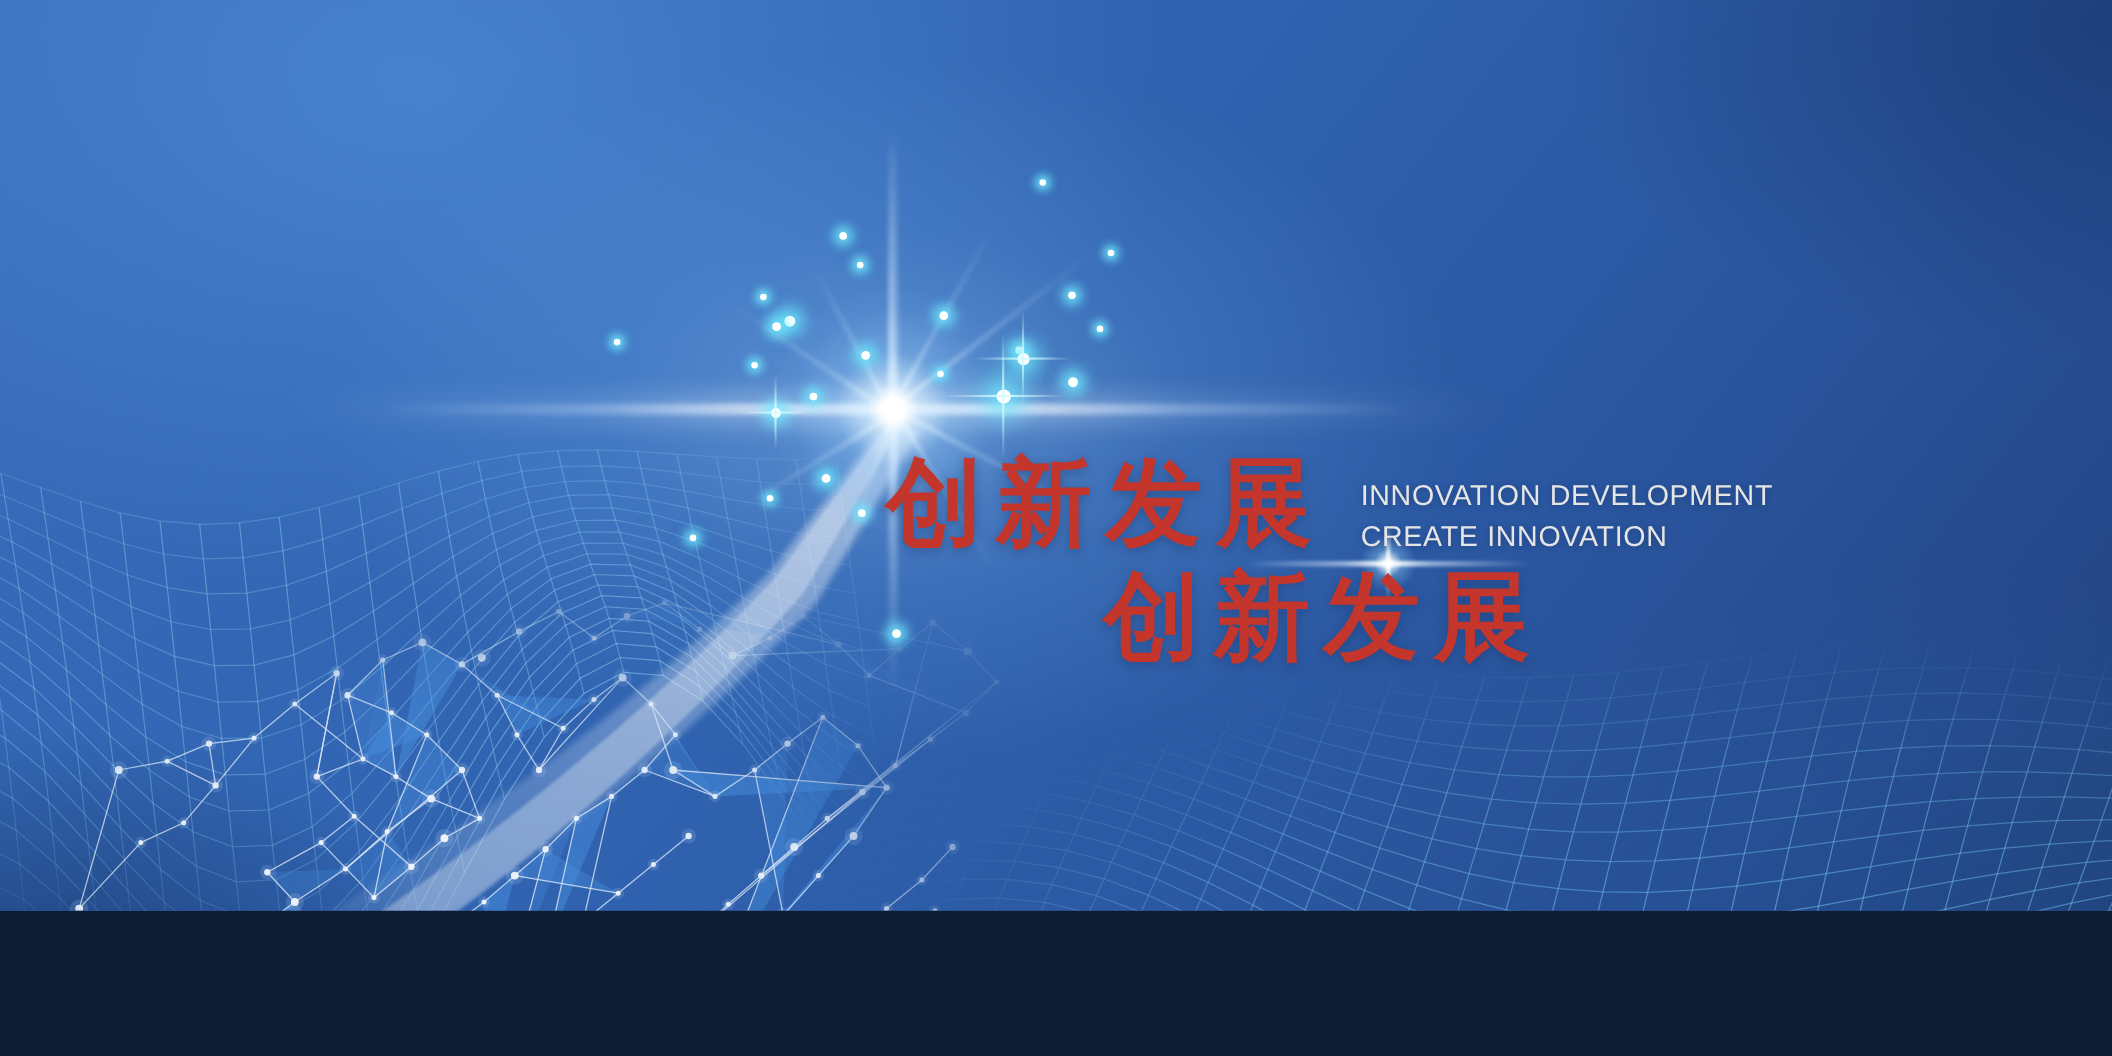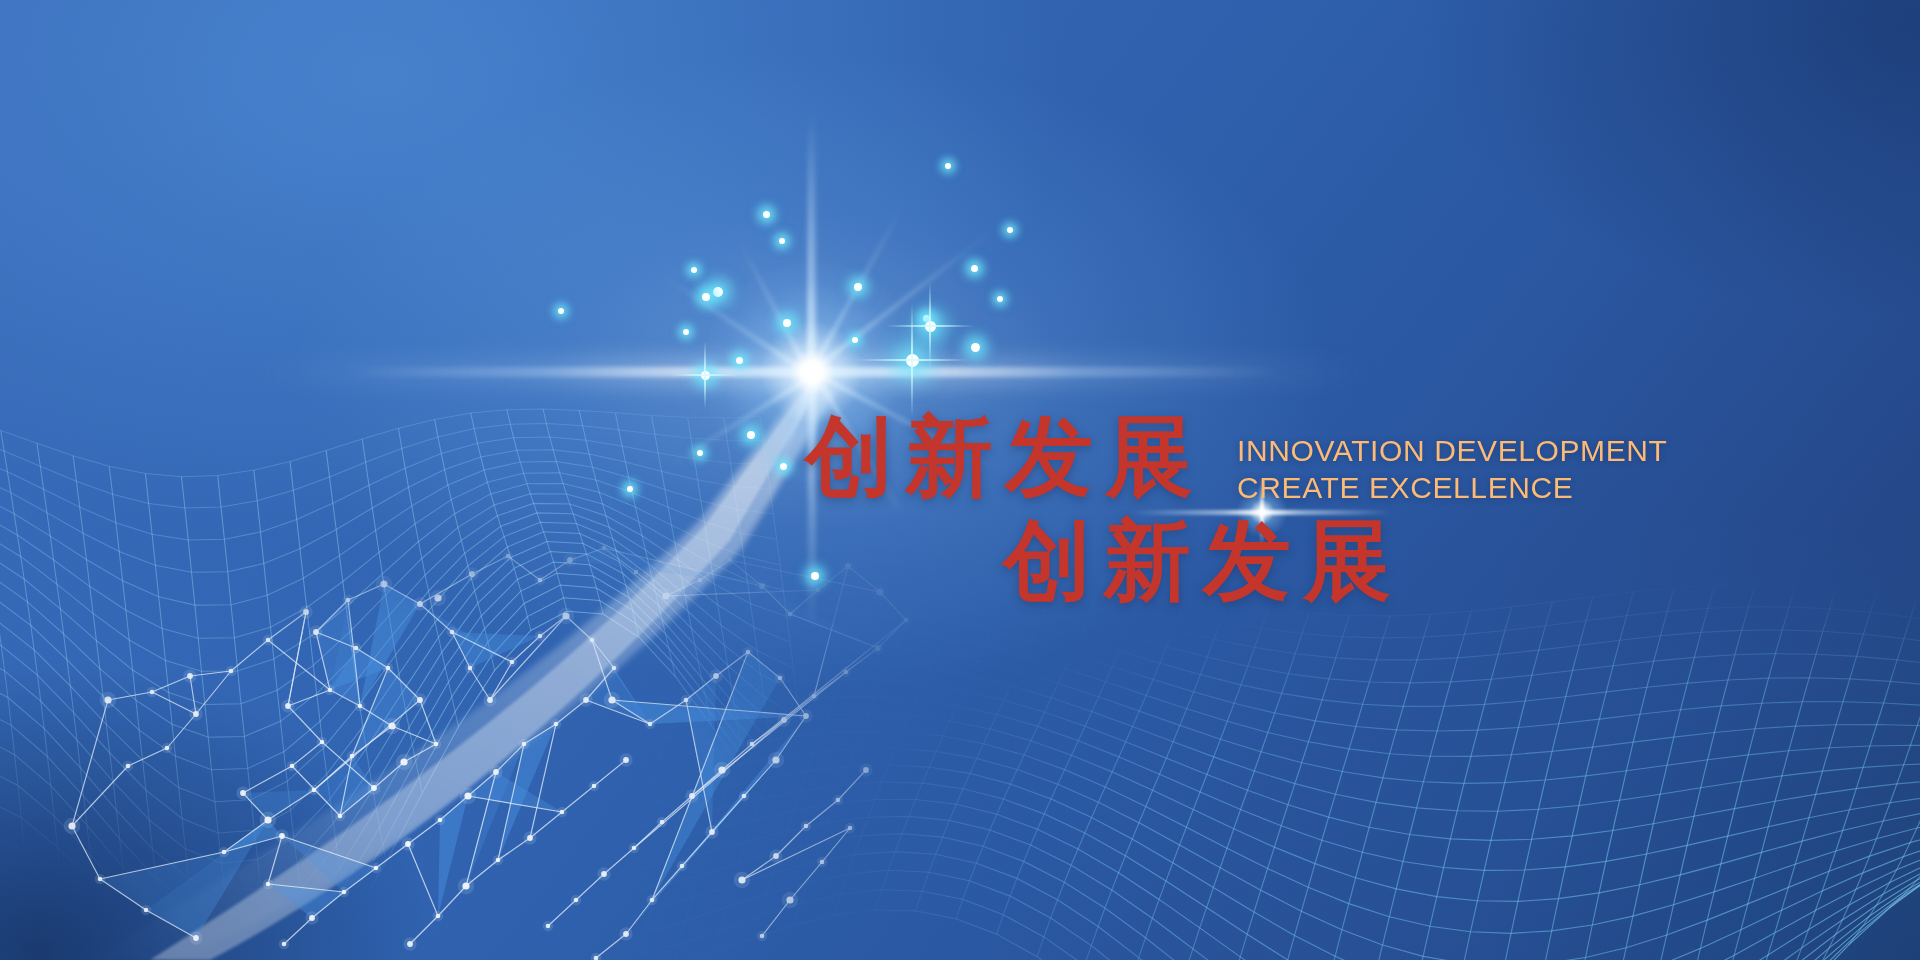--- a/index.html
+++ b/index.html
@@ -4,21 +4,21 @@
 <title>Banner</title>
 <style>
   html, body {
     margin: 0;
     padding: 0;
     background: #0d1b33;
   }
   #stage {
     position: relative;
     width: 1920px;
-    height: 960px;
+    height: 828px;
     overflow: hidden;
     font-family: "Liberation Sans", "DejaVu Sans", sans-serif;
     background: #2f62ad;
   }
   .layer {
     position: absolute;
     top: 0; left: 0;
     width: 1920px;
     height: 960px;
     pointer-events: none;
@@ -118,23 +118,23 @@
     white-space: nowrap;
     text-shadow: 0 3px 10px rgba(25,50,95,0.40);
   }
   #cn-line-1 { margin-left: 0px; }
   #cn-line-2 { margin-left: 198px; }
 
   #subtitle {
     position: absolute;
     left: 1237px;
     top: 432px;
-    color: #fdba74;
+    color: #e5e5e5;
     font-family: "Liberation Sans", "DejaVu Sans", sans-serif;
-    font-size: 30px;
+    font-size: 26px;
     line-height: 37px;
     letter-spacing: 0.6px;
     font-weight: 400;
     white-space: nowrap;
     text-shadow: 0 1px 6px rgba(20,45,90,0.45);
   }
 </style>
 </head>
 <body>
 
@@ -805,16 +805,16 @@
       <div class="spark" style="left: 1007px; top: 227px; width: 6px; height: 6px; background: rgb(255, 255, 255); box-shadow: rgba(110, 235, 255, 0.85) 0px 0px 8px 4.4px, rgba(90, 210, 255, 0.35) 0px 0px 16px;"></div>
     </div>
 
   <div id="headline">
     <div class="cn-line" id="cn-line-1">创新发展</div>
     <div class="cn-line" id="cn-line-2">创新发展</div>
   </div>
 
   <div id="subtitle">
     <div>INNOVATION DEVELOPMENT</div>
-    <div>CREATE EXCELLENCE</div>
+    <div>CREATE INNOVATION</div>
   </div>
 
 </div>
 
 </body></html>

